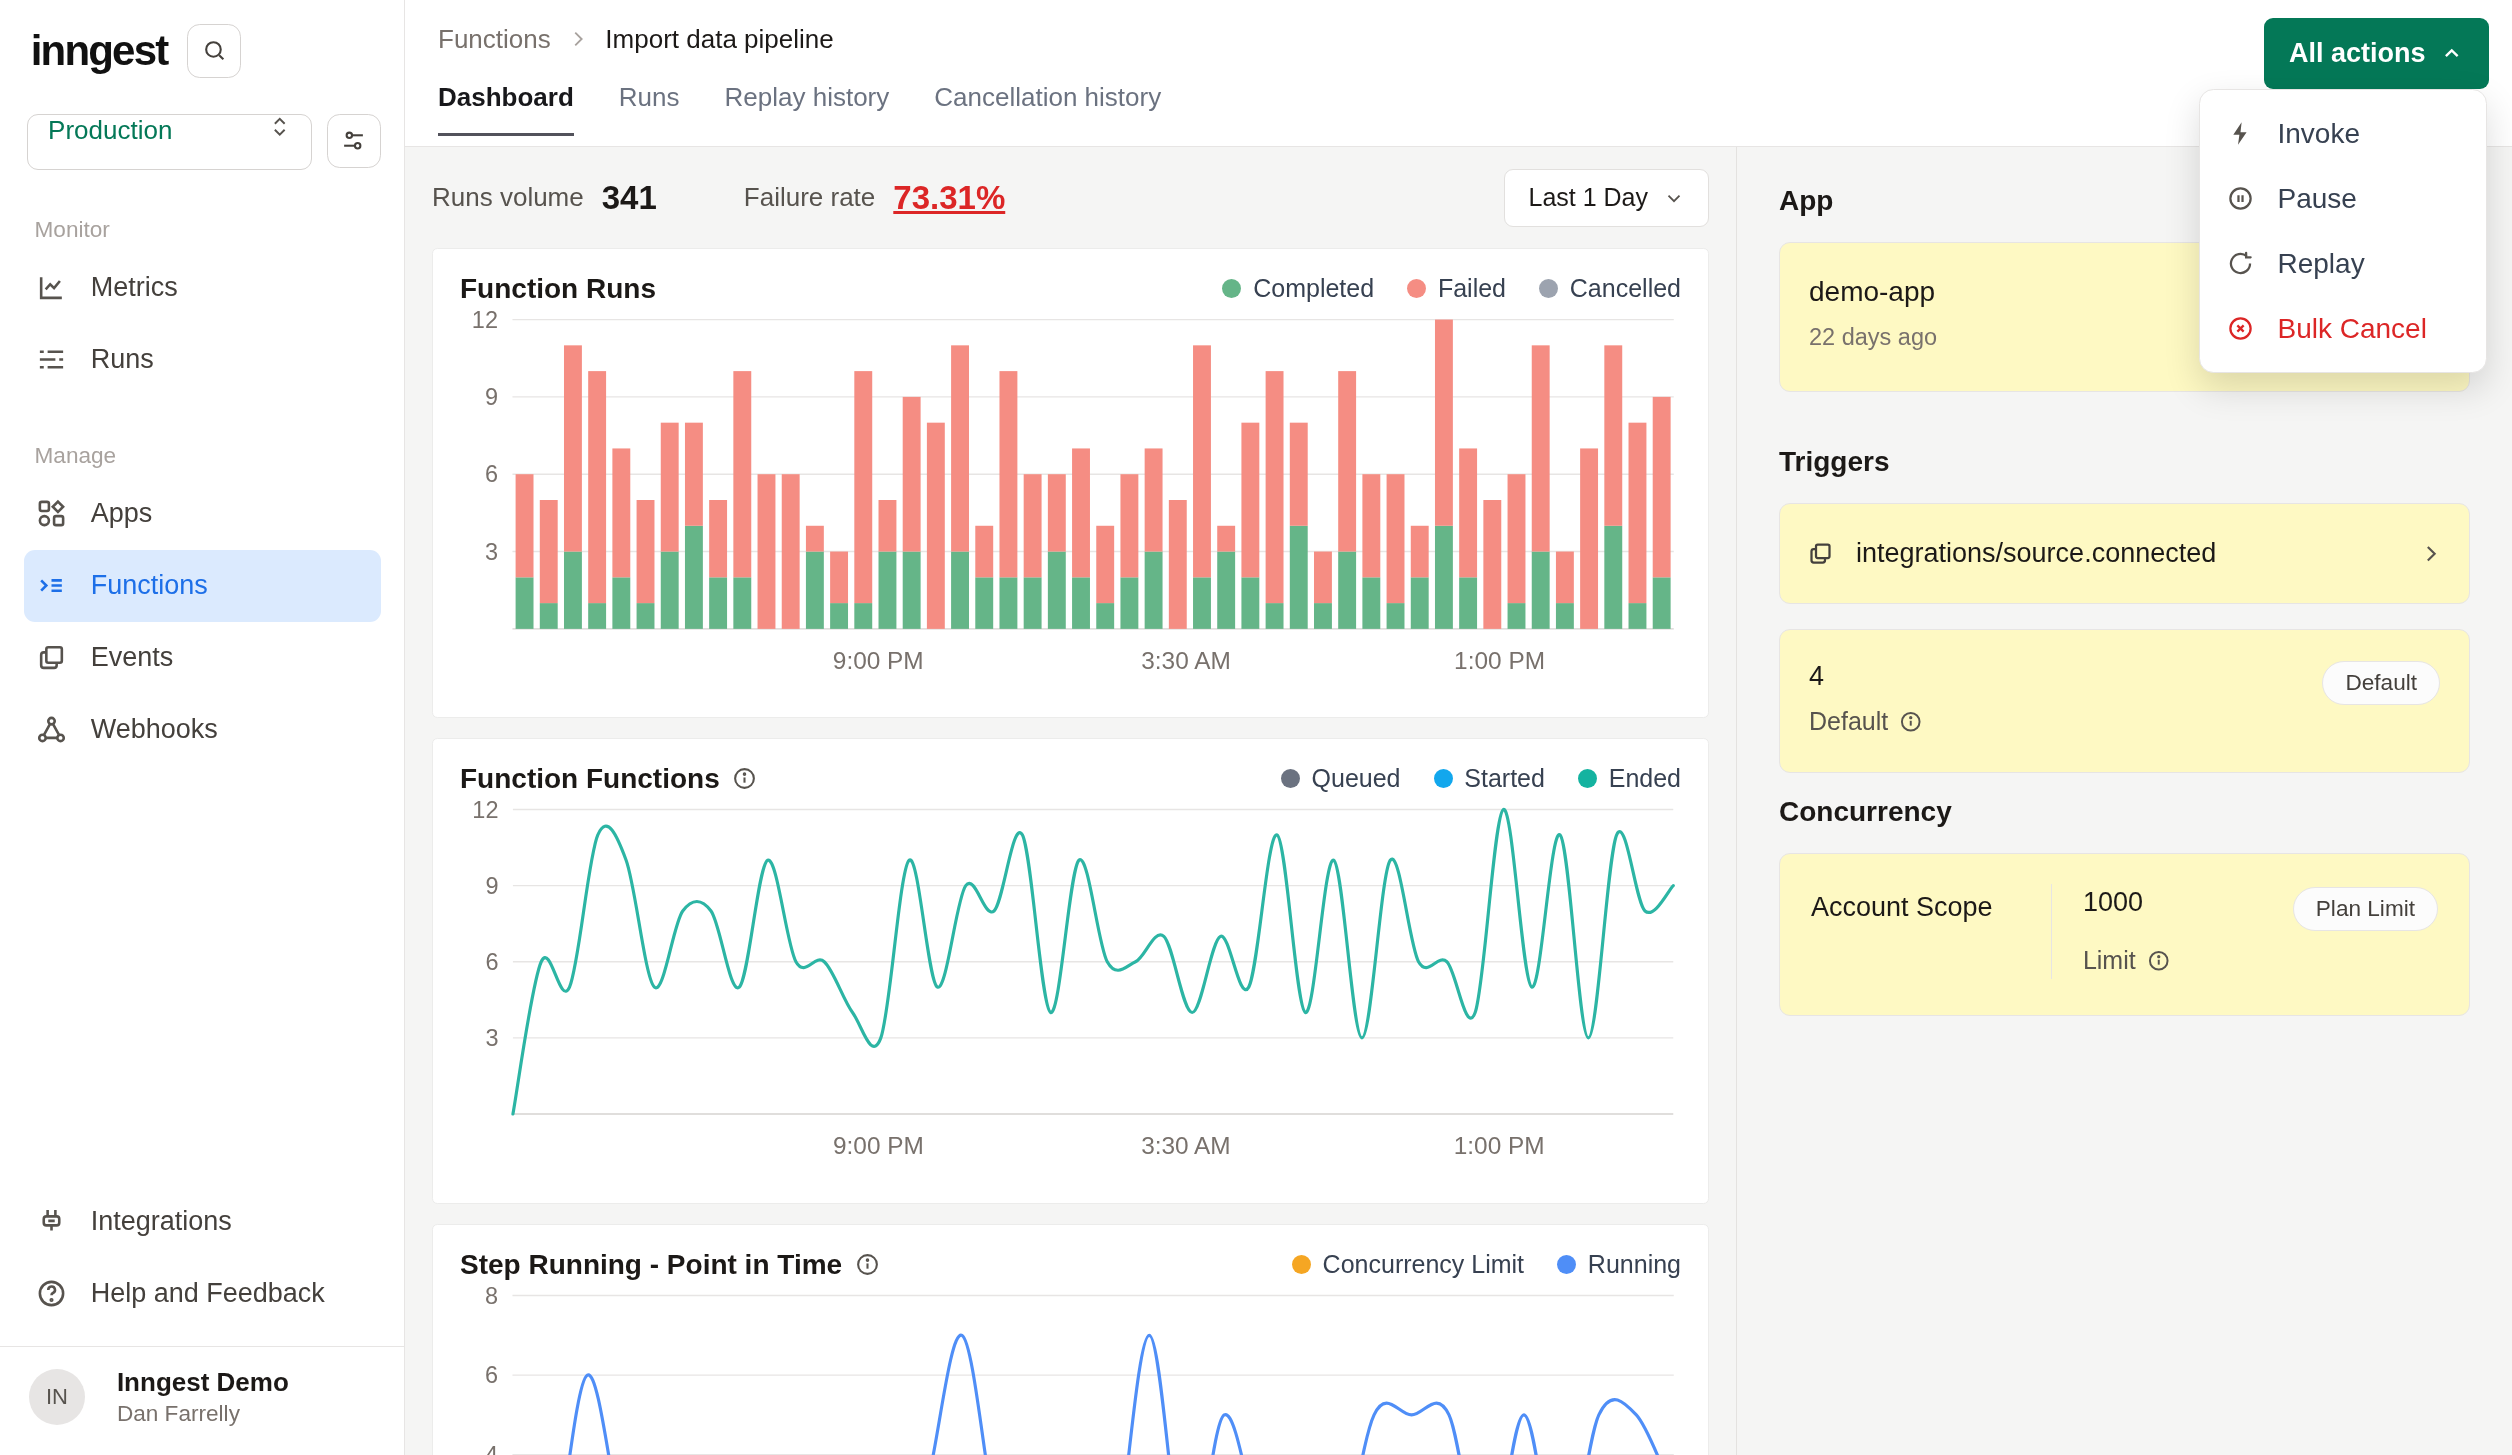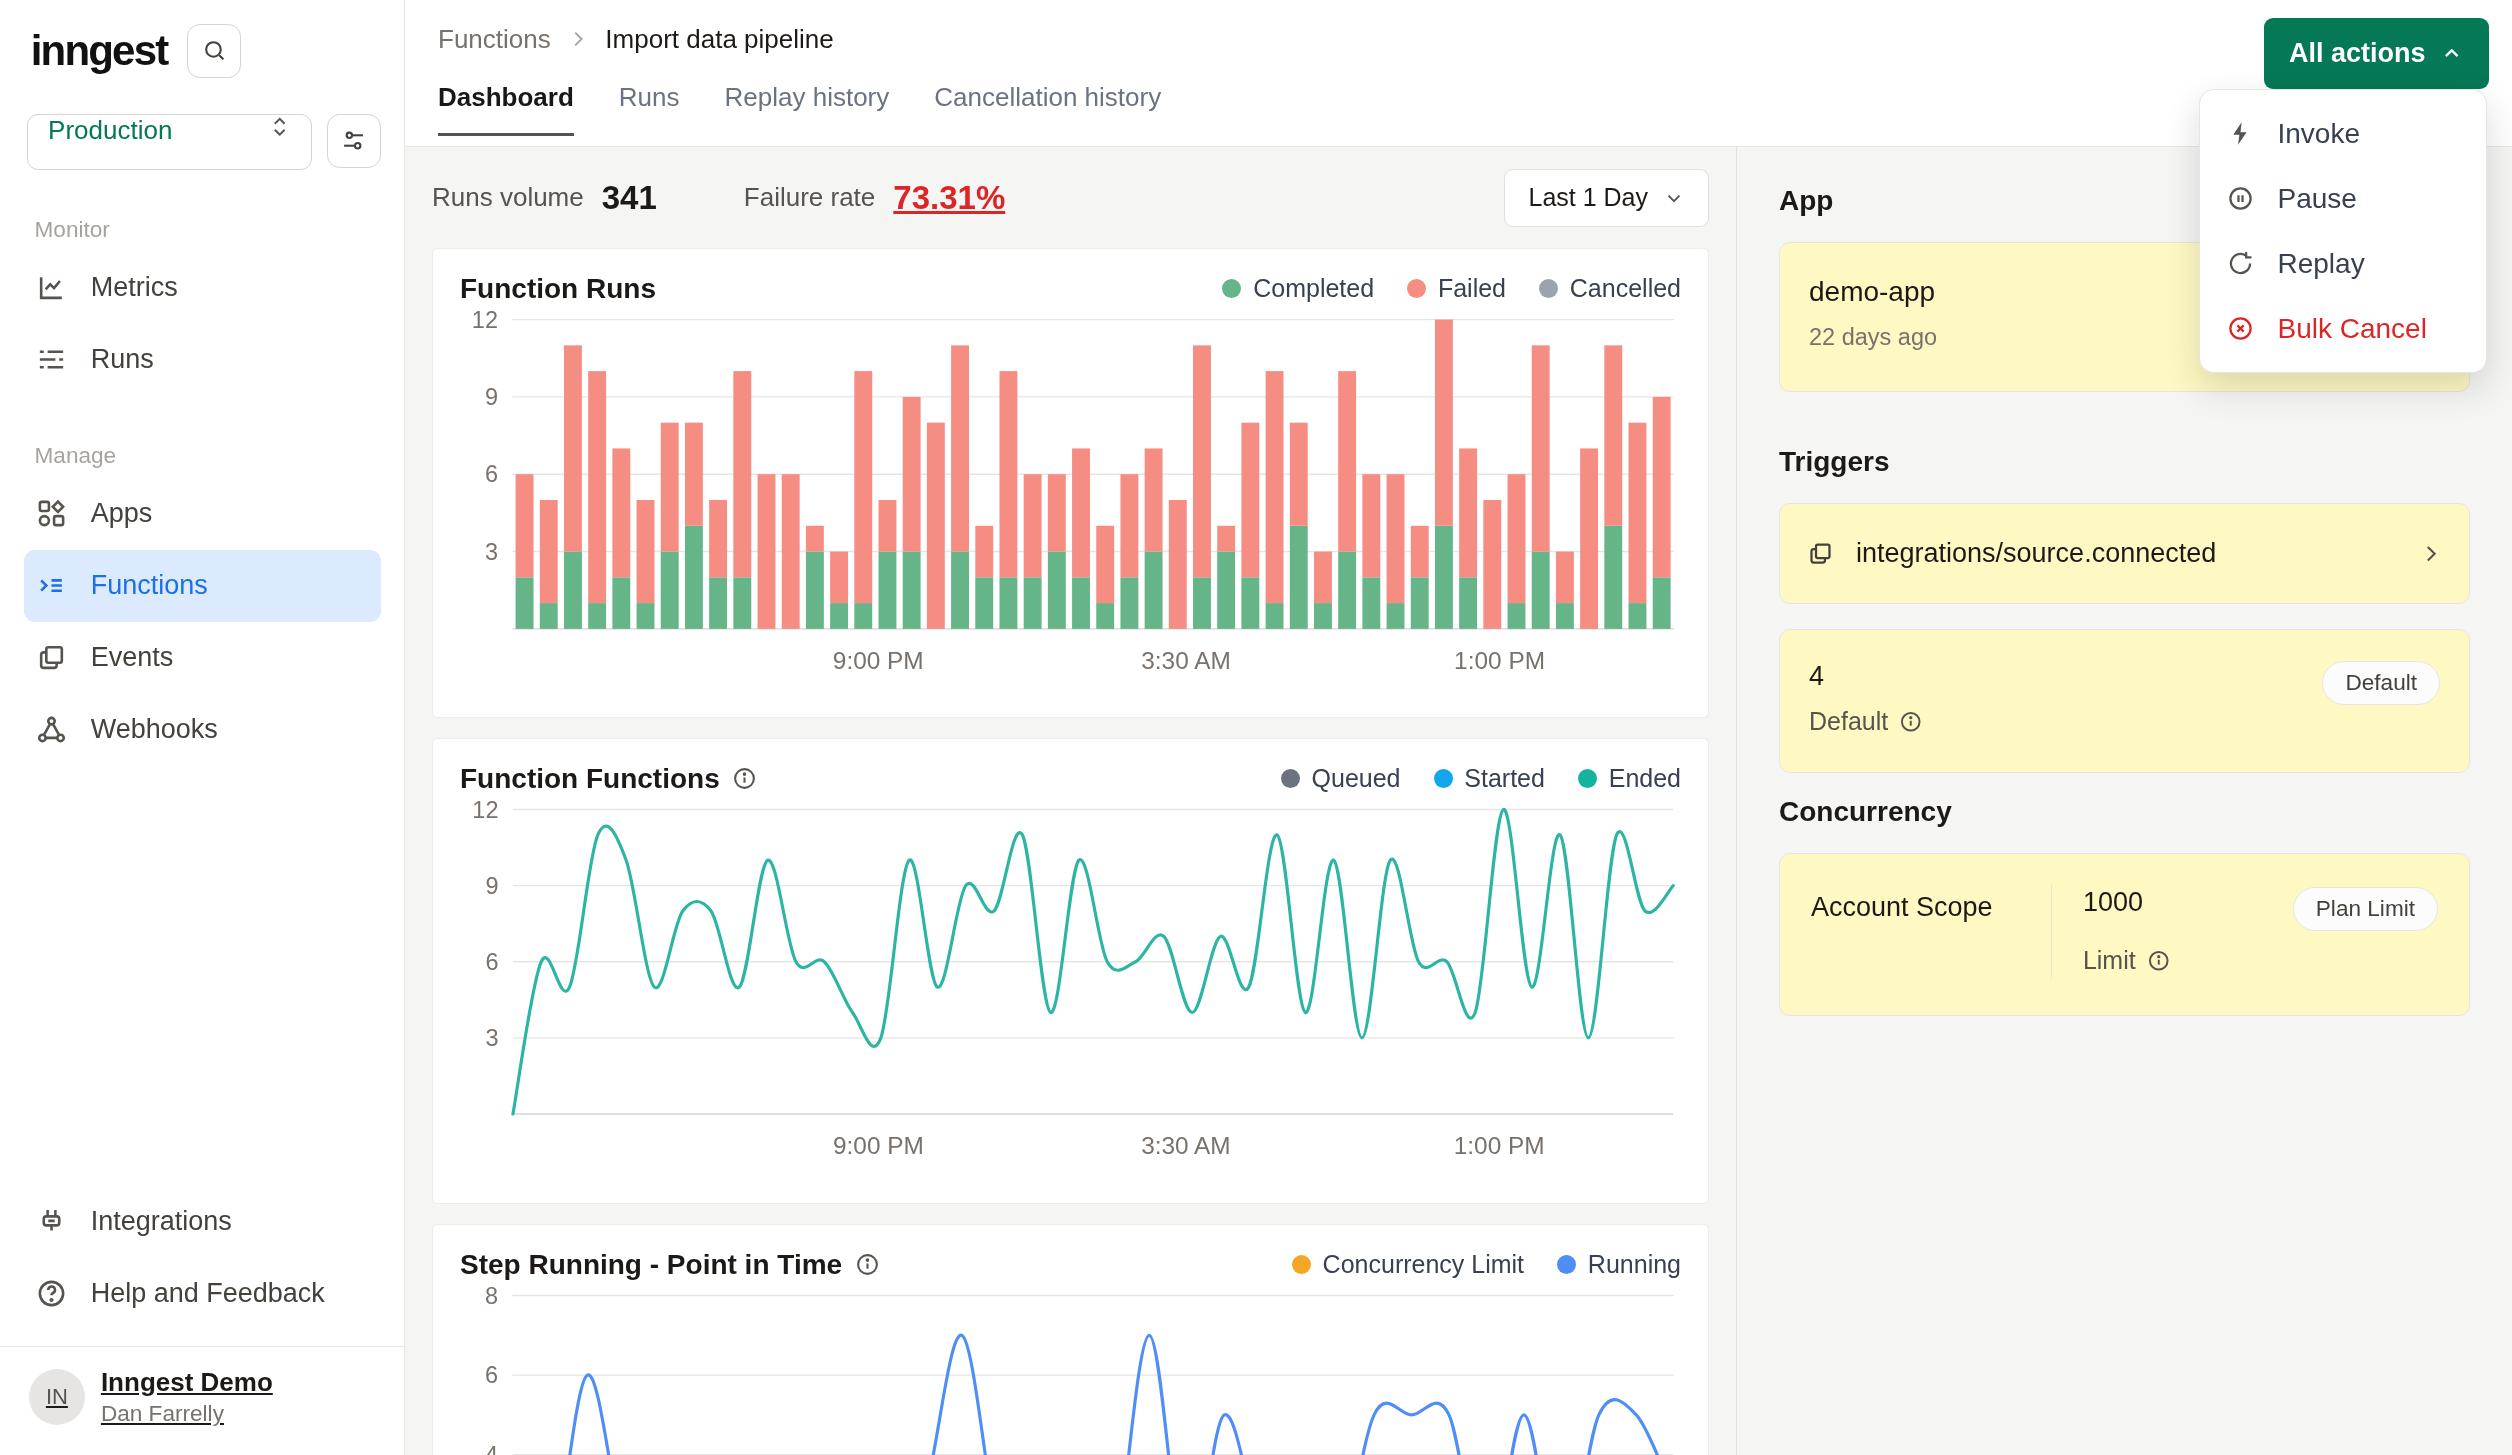--- a/index.html
+++ b/index.html
@@ -21,21 +21,21 @@
   .section-label { font-size:22.6px; color:#a8a29e; margin-top:47px; padding-left:11px; }
   .nav { margin-top:9px; }
   .nav-item { display:flex; align-items:center; gap:23.5px; height:72px; padding:0 12.7px;
     border-radius:11px; color:#44403c; font-size:27px; cursor:pointer; }
   .nav-item .nicon { color:#57534e; display:flex; }
   .nav-item.active { background:#dbeafe; color:#1d6fe8; }
   .nav-item.active .nicon { color:#1d6fe8; }
   .sidebar .spacer { flex:1; }
   .sidebar-footer { padding-bottom:5.4px; }
   .side-divider { height:0.9px; background:#e7e5e4; margin:16.3px -23.5px 0; }
-  .user-row { display:flex; align-items:center; gap:16px; padding:20px 5.4px 23.5px; cursor:pointer;text-decoration:underline; }
+  .user-row { display:flex; align-items:center; gap:32px; padding:20px 5.4px 23.5px; cursor:pointer; }
   .avatar { width:56px; height:56px; border-radius:50%; background:#e7e5e4; color:#57534e;
     font-size:22px; display:flex; align-items:center; justify-content:center; }
   .user-org { font-size:26px; font-weight:600; color:#1c1917; }
   .user-name { font-size:22.6px; color:#78716c; margin-top:3.6px; }
 
   
   .right-of-sidebar { flex:1; display:flex; flex-direction:column; position:relative; }
   .topbar { height:147px; background:#fff; border-bottom:0.9px solid #e7e5e4; position:relative;
     padding-left:33px; }
   .breadcrumb { display:flex; align-items:center; gap:16.3px; padding-top:23.5px; font-size:26px; }

